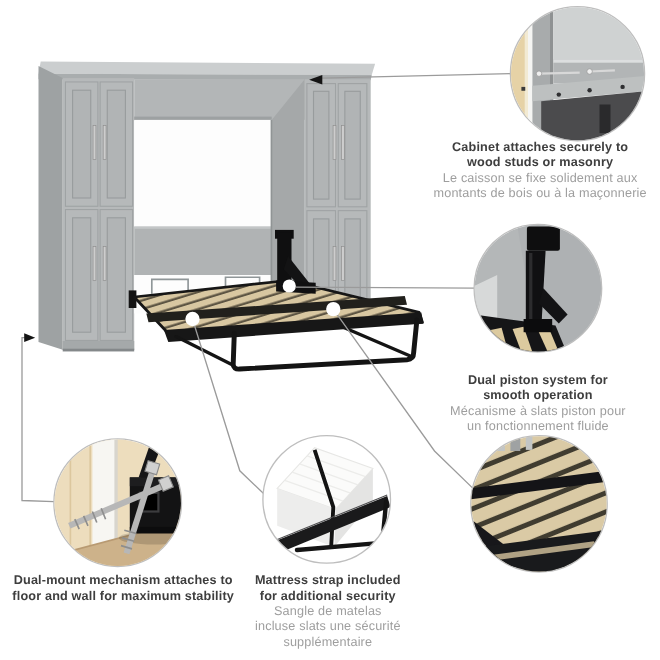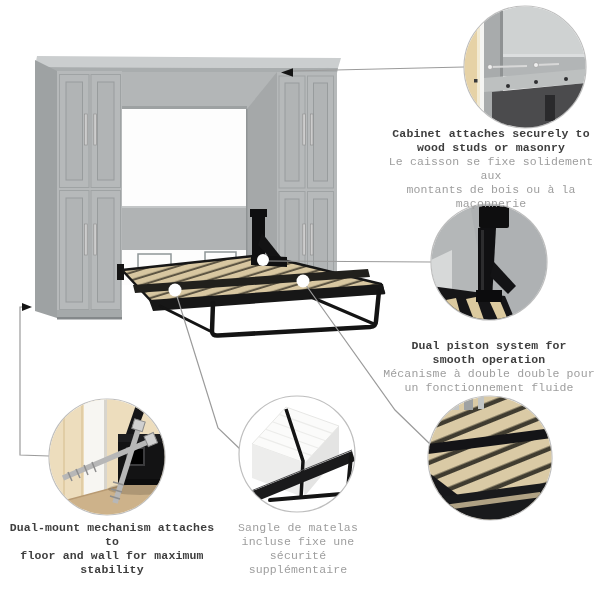--- a/index.html
+++ b/index.html
@@ -1,17 +1,17 @@
 <!DOCTYPE html>
 <html><head>
 <meta charset="utf-8">
 <style>
   html,body{margin:0;padding:0;background:#ffffff;}
   #canvas{position:relative;width:600px;height:600px;background:#fff;overflow:hidden;
-          font-family:Liberation Mono, monospace;}
+          font-family:Liberation Sans, sans-serif;}
   #art{position:absolute;left:0;top:0;}
   .callout{position:absolute;text-align:center;letter-spacing:.15px;}
   .callout p{margin:0;white-space:pre-line;font-size:11.5px;line-height:14px;}
   .callout .en{color:#3e3e3e;font-weight:700;}
   .callout .fr{color:#9e9e9e;font-weight:400;}
 </style>
 </head>
 <body>
 
 <div id="canvas">
@@ -242,29 +242,31 @@
   <div class="callout" style="left:380px;top:127px;width:222px;">
     <p class="en">Cabinet attaches securely to
 wood studs or masonry</p>
     <p class="fr">Le caisson se fixe solidement aux
 montants de bois ou à la maçonnerie</p>
   </div>
 
   <div class="callout" style="left:380px;top:326px;width:218px;margin-top:13px;">
     <p class="en">Dual piston system for
 smooth operation</p>
-    <p class="fr">Mécanisme à double double pour
+    <p class="fr">Mécanisme à slats piston pour
 un fonctionnement fluide</p>
   </div>
 
   <div class="callout" style="left:4px;top:521px;width:216px;">
     <p class="en">Dual-mount mechanism attaches to
 floor and wall for maximum stability</p>
   </div>
 
   <div class="callout" style="left:210px;top:521px;width:176px;">
+    <p class="en">Mattress strap included
+for additional security</p>
     <p class="fr">Sangle de matelas
-incluse fixe une sécurité
+incluse slats une sécurité
 supplémentaire</p>
   </div>
 
 
 </div>
 
 </body></html>

